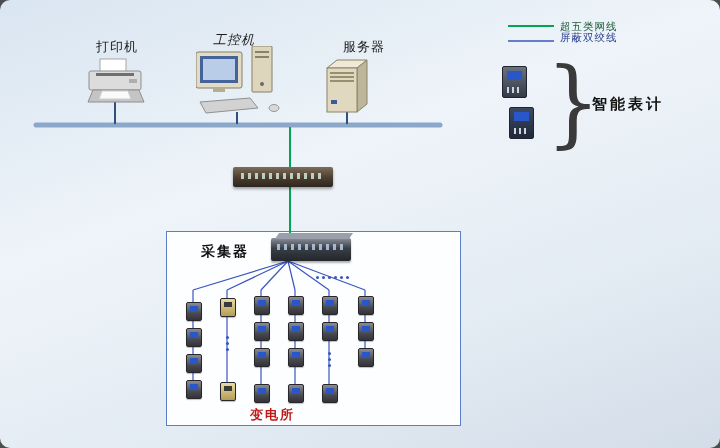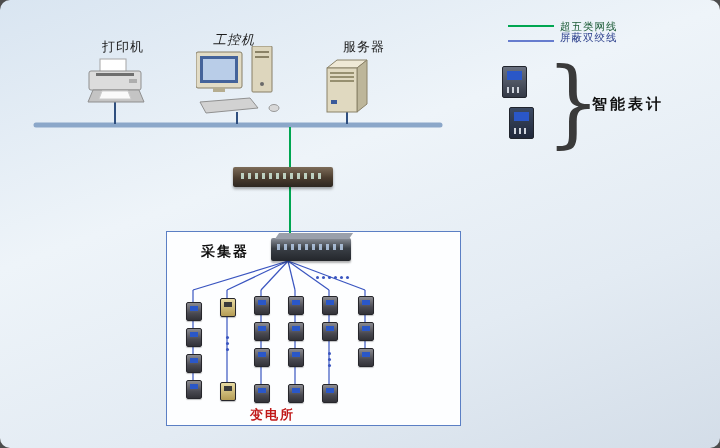--- a/index.html
+++ b/index.html
@@ -85,21 +85,21 @@
       <line x1="288" y1="261" x2="261" y2="290" class="wire"></line>
       <line x1="261" y1="290" x2="261" y2="392" class="wire"></line>
       <line x1="288" y1="261" x2="295" y2="290" class="wire"></line>
       <line x1="295" y1="290" x2="295" y2="392" class="wire"></line>
       <line x1="288" y1="261" x2="329" y2="290" class="wire"></line>
       <line x1="329" y1="290" x2="329" y2="392" class="wire"></line>
       <line x1="288" y1="261" x2="365" y2="290" class="wire"></line>
       <line x1="365" y1="290" x2="365" y2="356" class="wire"></line>
     </svg>
 
-  <div class="label" style="left:102px;top:38px;text-align:right;">打印机</div>
+  <div class="label" style="left:96px;top:38px;text-align:right;">打印机</div>
   <div class="label" style="left:213px;top:31px;font-style:italic;">工控机</div>
   <div class="label" style="left:343px;top:38px;">服务器</div>
 
   <div class="device" style="left:84px;top:58px;">
     <svg width="64" height="48" viewBox="0 0 64 48">
       <rect x="16" y="1" width="26" height="13" fill="#ffffff" stroke="#a5a5a5"></rect>
       <rect x="5" y="13" width="52" height="19" rx="2" fill="#dcdcdc" stroke="#8f8f8f"></rect>
       <rect x="12" y="15" width="38" height="3" fill="#6f6f6f"></rect>
       <rect x="45" y="21" width="8" height="4" fill="#aeaeae"></rect>
       <polygon points="9,32 55,32 60,44 4,44" fill="#c4c4c4" stroke="#8f8f8f"></polygon>

